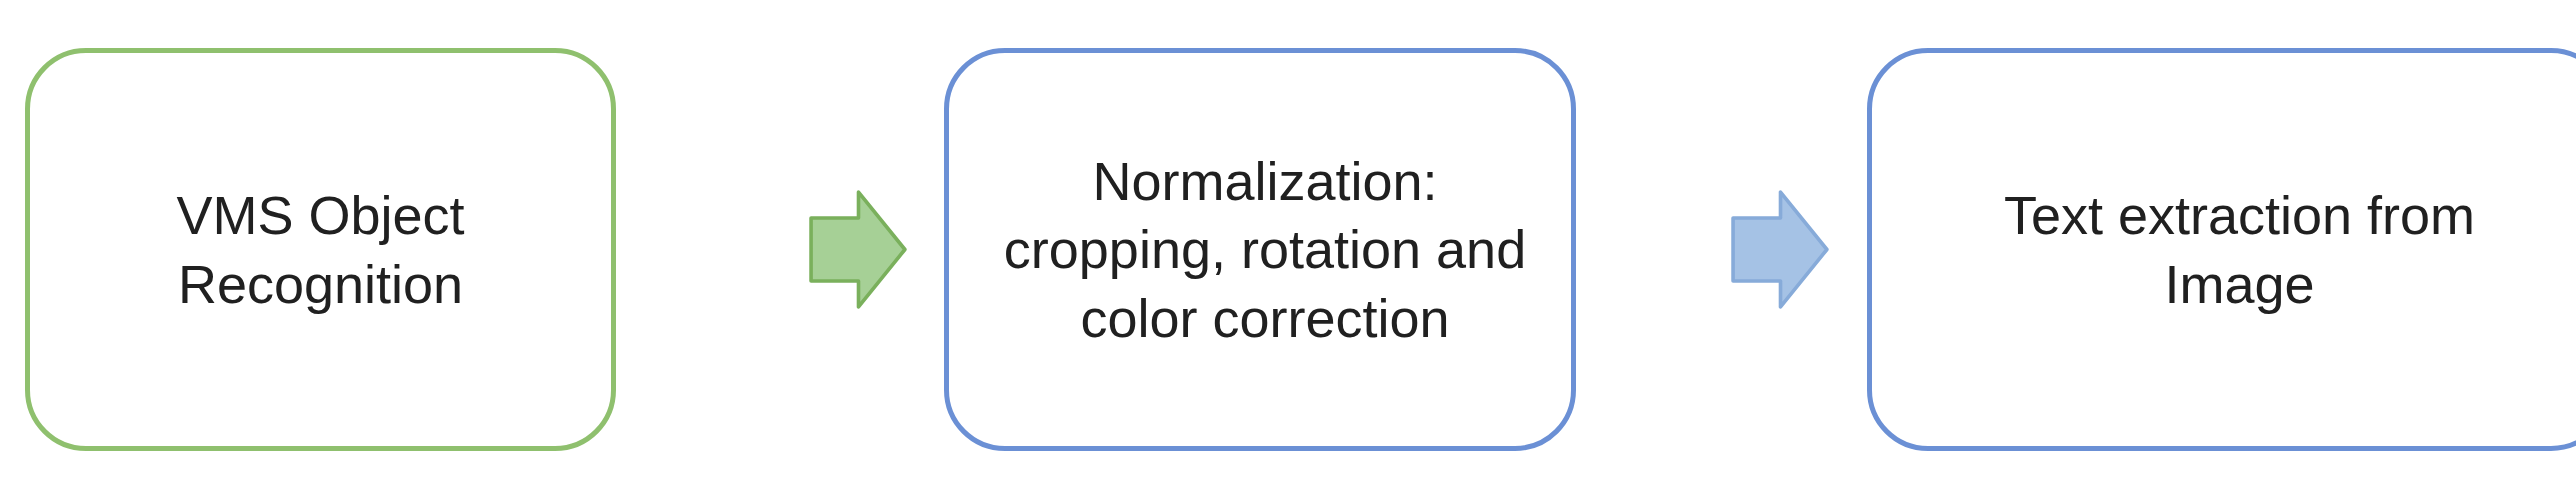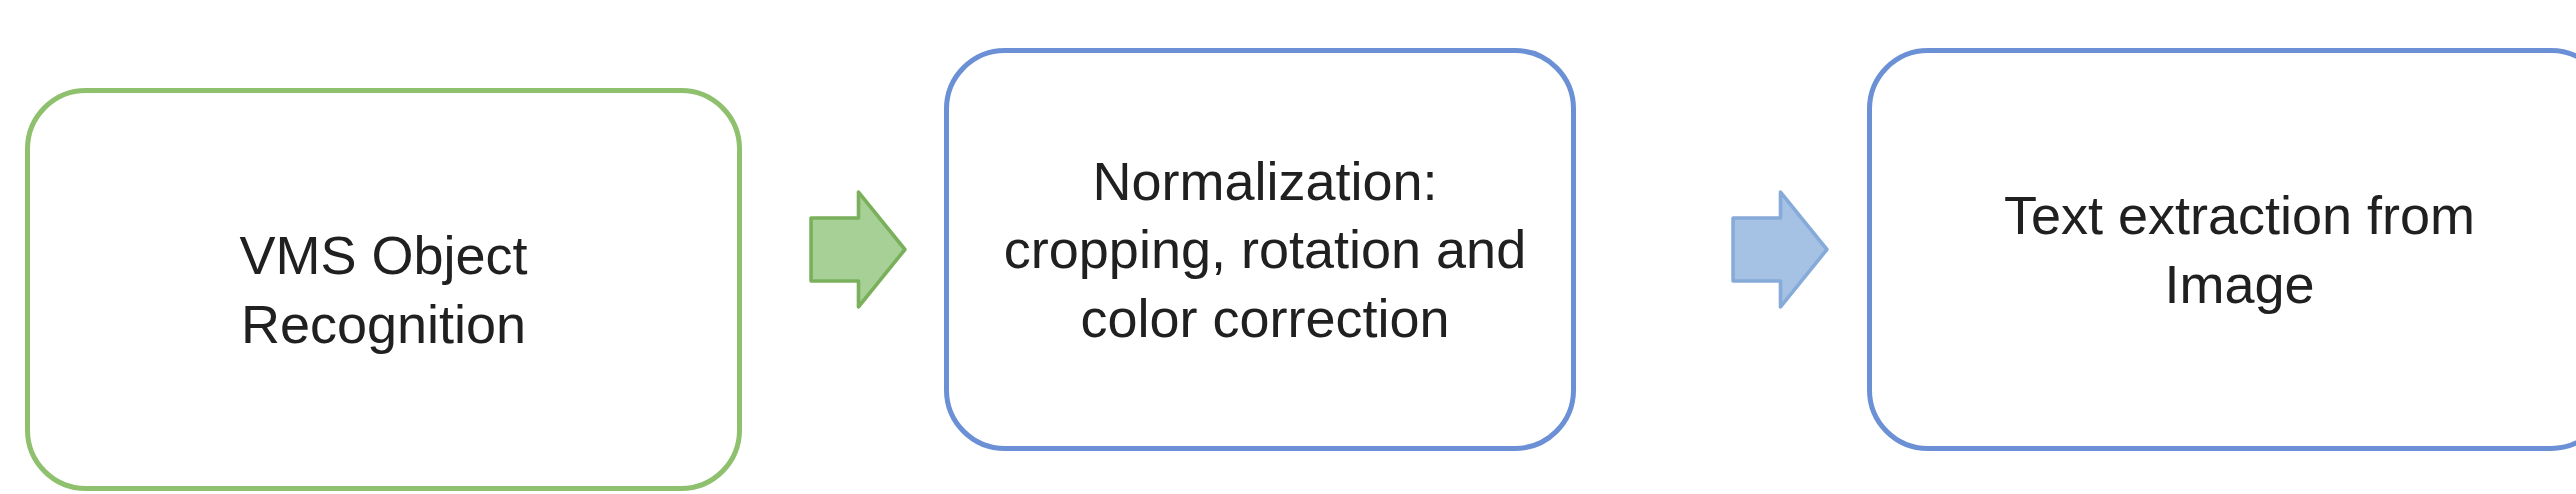--- a/index.html
+++ b/index.html
@@ -45,21 +45,21 @@
     display: block;
     width: 100%;
     height: 100%;
   }
 </style>
 </head>
 <body>
 
 <div class="canvas">
 
-  <div class="flow-box" style="left: 25px; width: 717px; border-color: rgb(143, 192, 110); margin-top: 40px;">
+  <div class="flow-box" style="left: 25px; width: 591px; border-color: rgb(143, 192, 110);">
     <span class="box-label">VMS Object
 Recognition</span>
   </div>
 
   <div class="flow-arrow" style="left:809px;">
     <svg viewBox="0 0 192 234" preserveAspectRatio="none" aria-hidden="true">
       <polygon points="4,56 96,56 96,6 186,117 96,228 96,178 4,178" stroke-width="7" stroke-linejoin="round" fill="#a6d096" stroke="#7ab05c"></polygon>
     </svg>
   </div>
 

